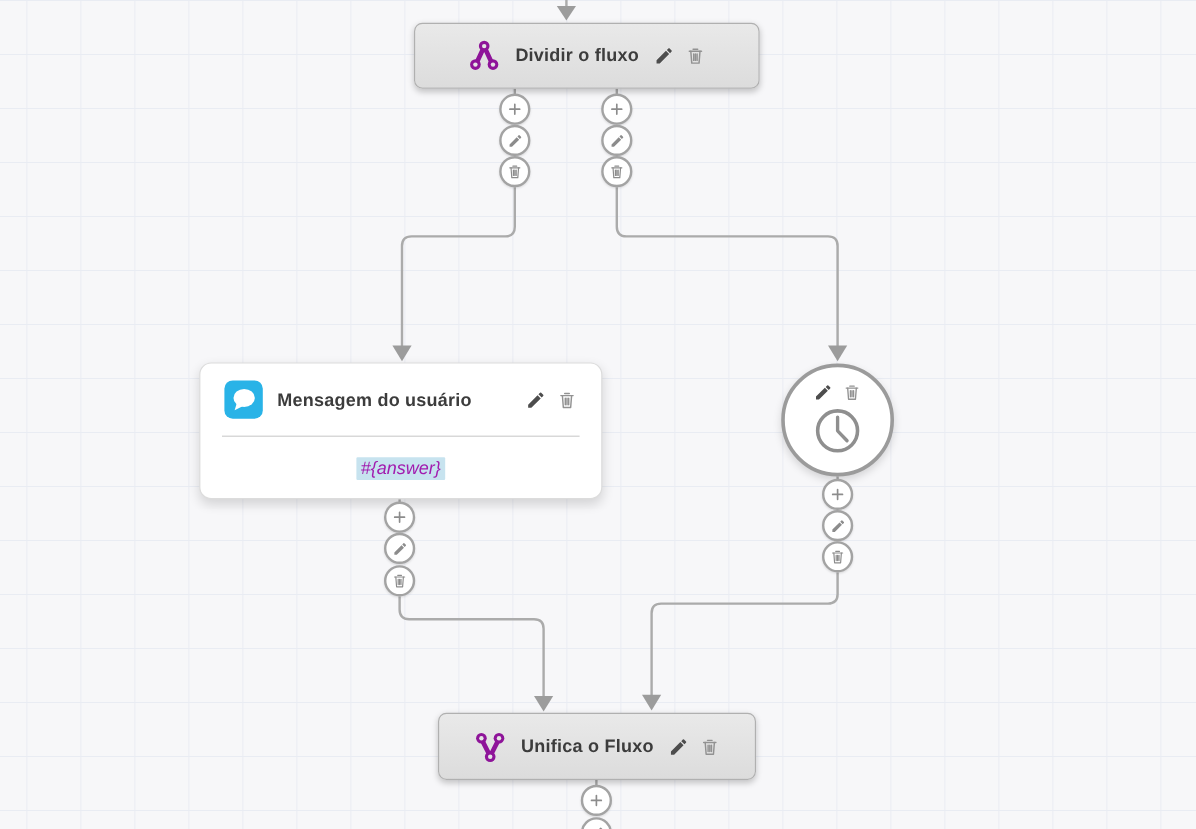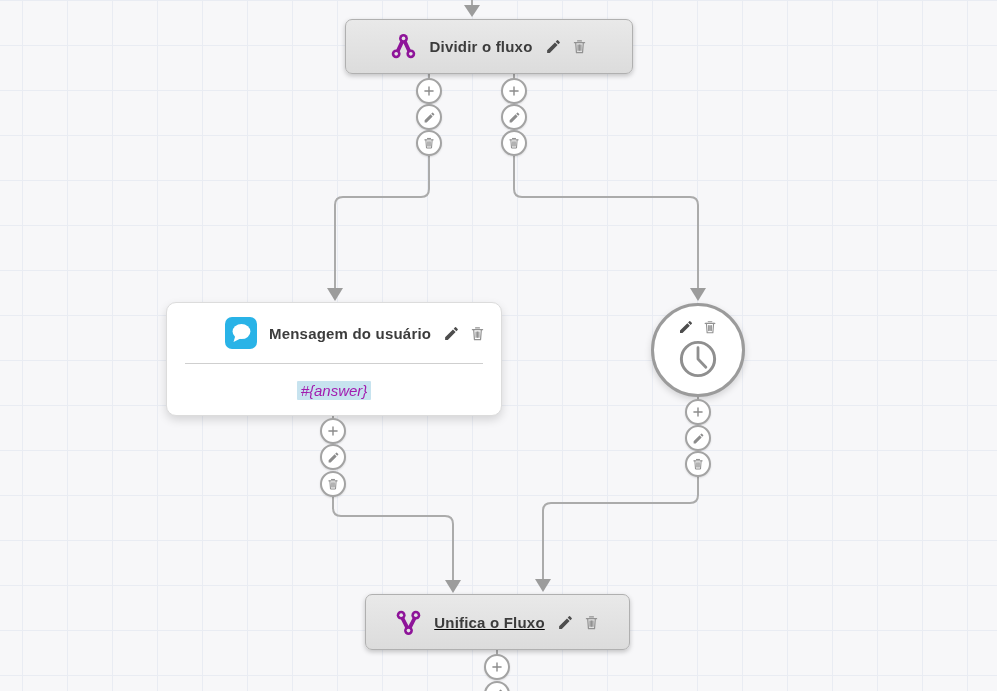--- a/index.html
+++ b/index.html
@@ -28,21 +28,21 @@
   }
   .cnode{
     position:absolute;z-index:2;box-sizing:border-box;
     background:#ffffff;border:3px solid #9b9b9b;border-radius:50%;
     box-shadow:0 3px 7px rgba(0,0,0,.15);
     display:flex;flex-direction:column;align-items:center;
   }
   .ntitle{font-size:15px;font-weight:bold;color:#3c3c3c;white-space:nowrap;letter-spacing:.2px;}
   .hacts{display:flex;align-items:center;gap:9px;}
   .hacts svg{display:block;cursor:pointer;}
-  .wheader{display:flex;align-items:center;gap:12px;height:60px;padding:0 20px;margin-left:38px;}
+  .wheader{display:flex;align-items:center;gap:12px;height:60px;padding:0 20px;}
   .wheader .hacts{margin-left:auto;}
   .divider{border-top:1px solid #cfcfcf;margin:0 18px;}
   .wbody{height:52px;display:flex;align-items:center;justify-content:center;}
   .varchip{
     font-size:15px;font-style:italic;color:#a21caf;
     background:#c7e3ef;padding:1px 4px;border-radius:1px;
   }
   .chaticon{
     width:32px;height:32px;border-radius:7px;background:#29b3e7;
     display:flex;align-items:center;justify-content:center;flex:0 0 auto;
@@ -171,21 +171,21 @@
       </svg>
     <svg width="16" height="16" viewBox="0 0 24 24" stroke="#929292">
         <use href="#sym-trash"></use>
       </svg>
   </span>
   <svg width="42" height="42" style="margin-top:3px;">
       <use href="#sym-clock"></use>
     </svg>
 </div>
 
-<div class="gnode" id="node-merge" style="left:365px;top:594px;width:265px;height:56px;text-decoration:underline;">
+<div class="gnode" id="node-merge" style="left:365px;top:594px;width:265px;height:56px;">
   <svg width="27" height="27">
       <use href="#sym-merge"></use>
     </svg>
   <span class="ntitle">Unifica o Fluxo</span>
   <span class="hacts">
     <svg width="17" height="17" viewBox="0 0 24 24" fill="#4d4d4d">
         <use href="#sym-pencil"></use>
       </svg>
     <svg width="17" height="17" viewBox="0 0 24 24" stroke="#929292">
         <use href="#sym-trash"></use>

